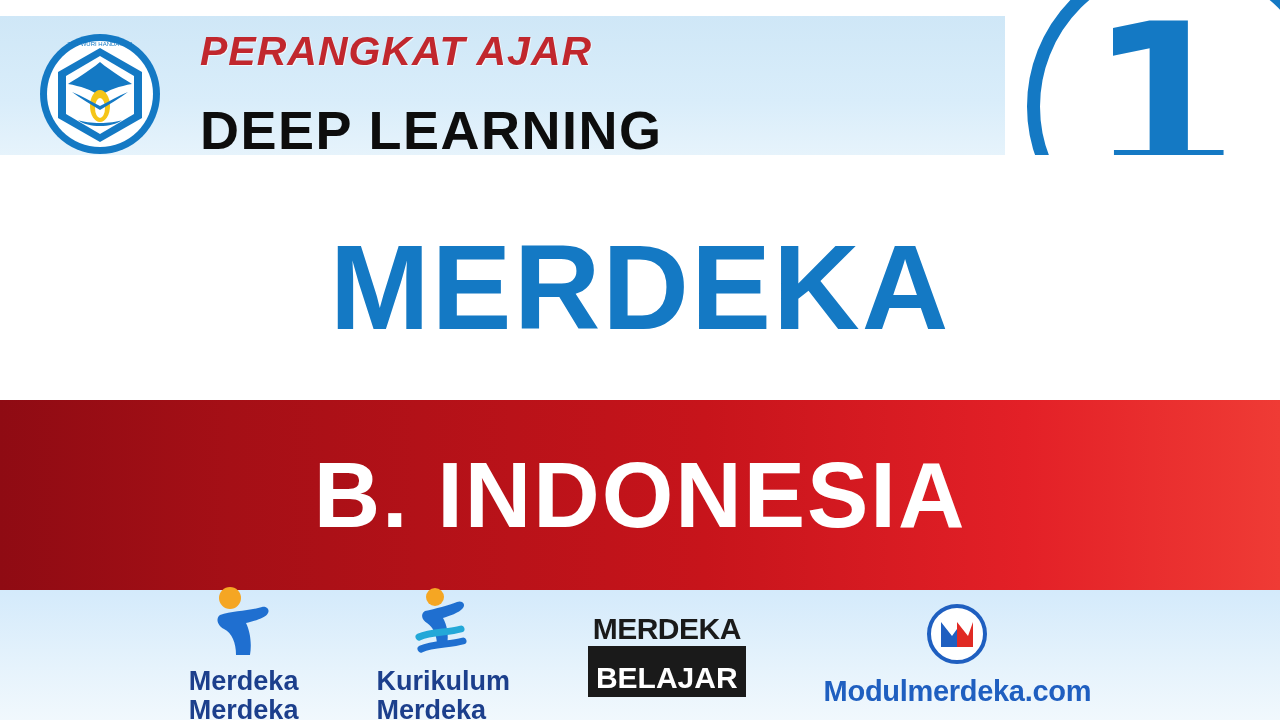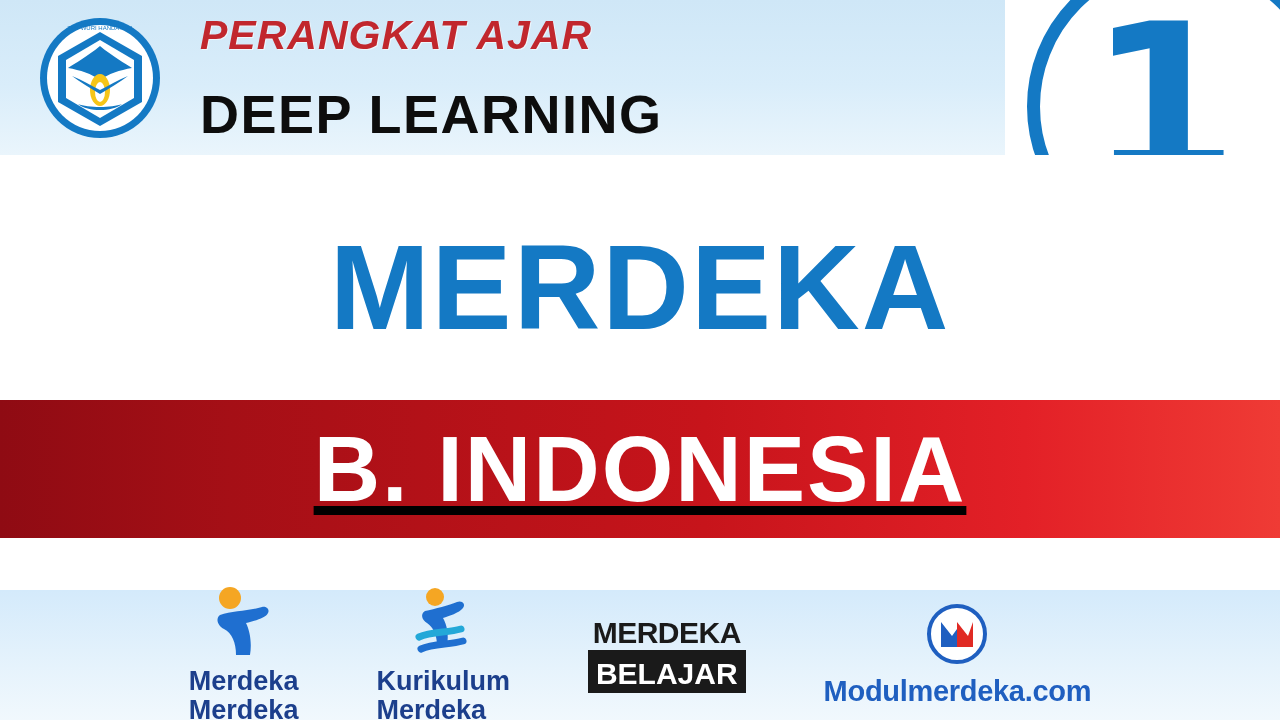--- a/index.html
+++ b/index.html
@@ -12,21 +12,21 @@
   .poster {
     position: relative;
     width: 1280px; height: 720px;
     background: #ffffff;
     overflow: hidden;
   }
 
   
   .top-banner {
     position: absolute;
-    left: 0; top: 0;
+    left: 0; top: 16px;
     width: 1005px; height: 155px;
     background: linear-gradient(to bottom, #cfe7f7 0%, #d9edfa 55%, #eaf5fc 100%);
   }
   .logo-tutwuri {
     position: absolute;
     left: 38px; top: 16px;
     width: 124px; height: 124px;
   }
   .logo-tutwuri svg { display:block; width:100%; height:100%; }
 
@@ -91,26 +91,25 @@
     font-weight: bold;
     color: #1479c4;
     letter-spacing: 2px;
     line-height: 1;
   }
 
   
   .subject-bar {
     position: absolute;
     left: 0; top: 400px;
-    width: 1280px; height: 138px;
+    width: 1280px; height: 190px;
     background: linear-gradient(to right, #8f0b13 0%, #a50f16 18%, #c7141b 55%, #e32027 80%, #ef3b35 100%);
     display: flex;
     align-items: center;
     justify-content: center;
-    text-decoration: underline;
   }
   .subject-text {
     font-size: 92px;
     font-weight: bold;
     color: #ffffff;
     letter-spacing: 2px;
     line-height: 1;
     white-space: nowrap;
   }
 
@@ -138,21 +137,21 @@
 
   .merdeka-belajar {
     text-align: center;
     line-height: 1.0;
   }
   .mb-line1 {
     font-size: 30px; font-weight: bold; color: #1a1a1a; letter-spacing: -0.5px;
   }
   .mb-line2 {
     font-size: 30px; font-weight: bold; color: #ffffff;
-    background: #1a1a1a; padding: 9px 8px 4px 8px; display: inline-block; margin-top: 2px;
+    background: #1a1a1a; padding: 17px 8px 4px 8px; display: inline-block; margin-top: 2px;
   }
   .modul-text {
     font-size: 29px; font-weight: bold; color: #1f5fc0; letter-spacing: -0.3px;
   }
   .divider-gap { width: 6px; }
 </style>
 </head>
 <body>
 
 <div class="poster">

